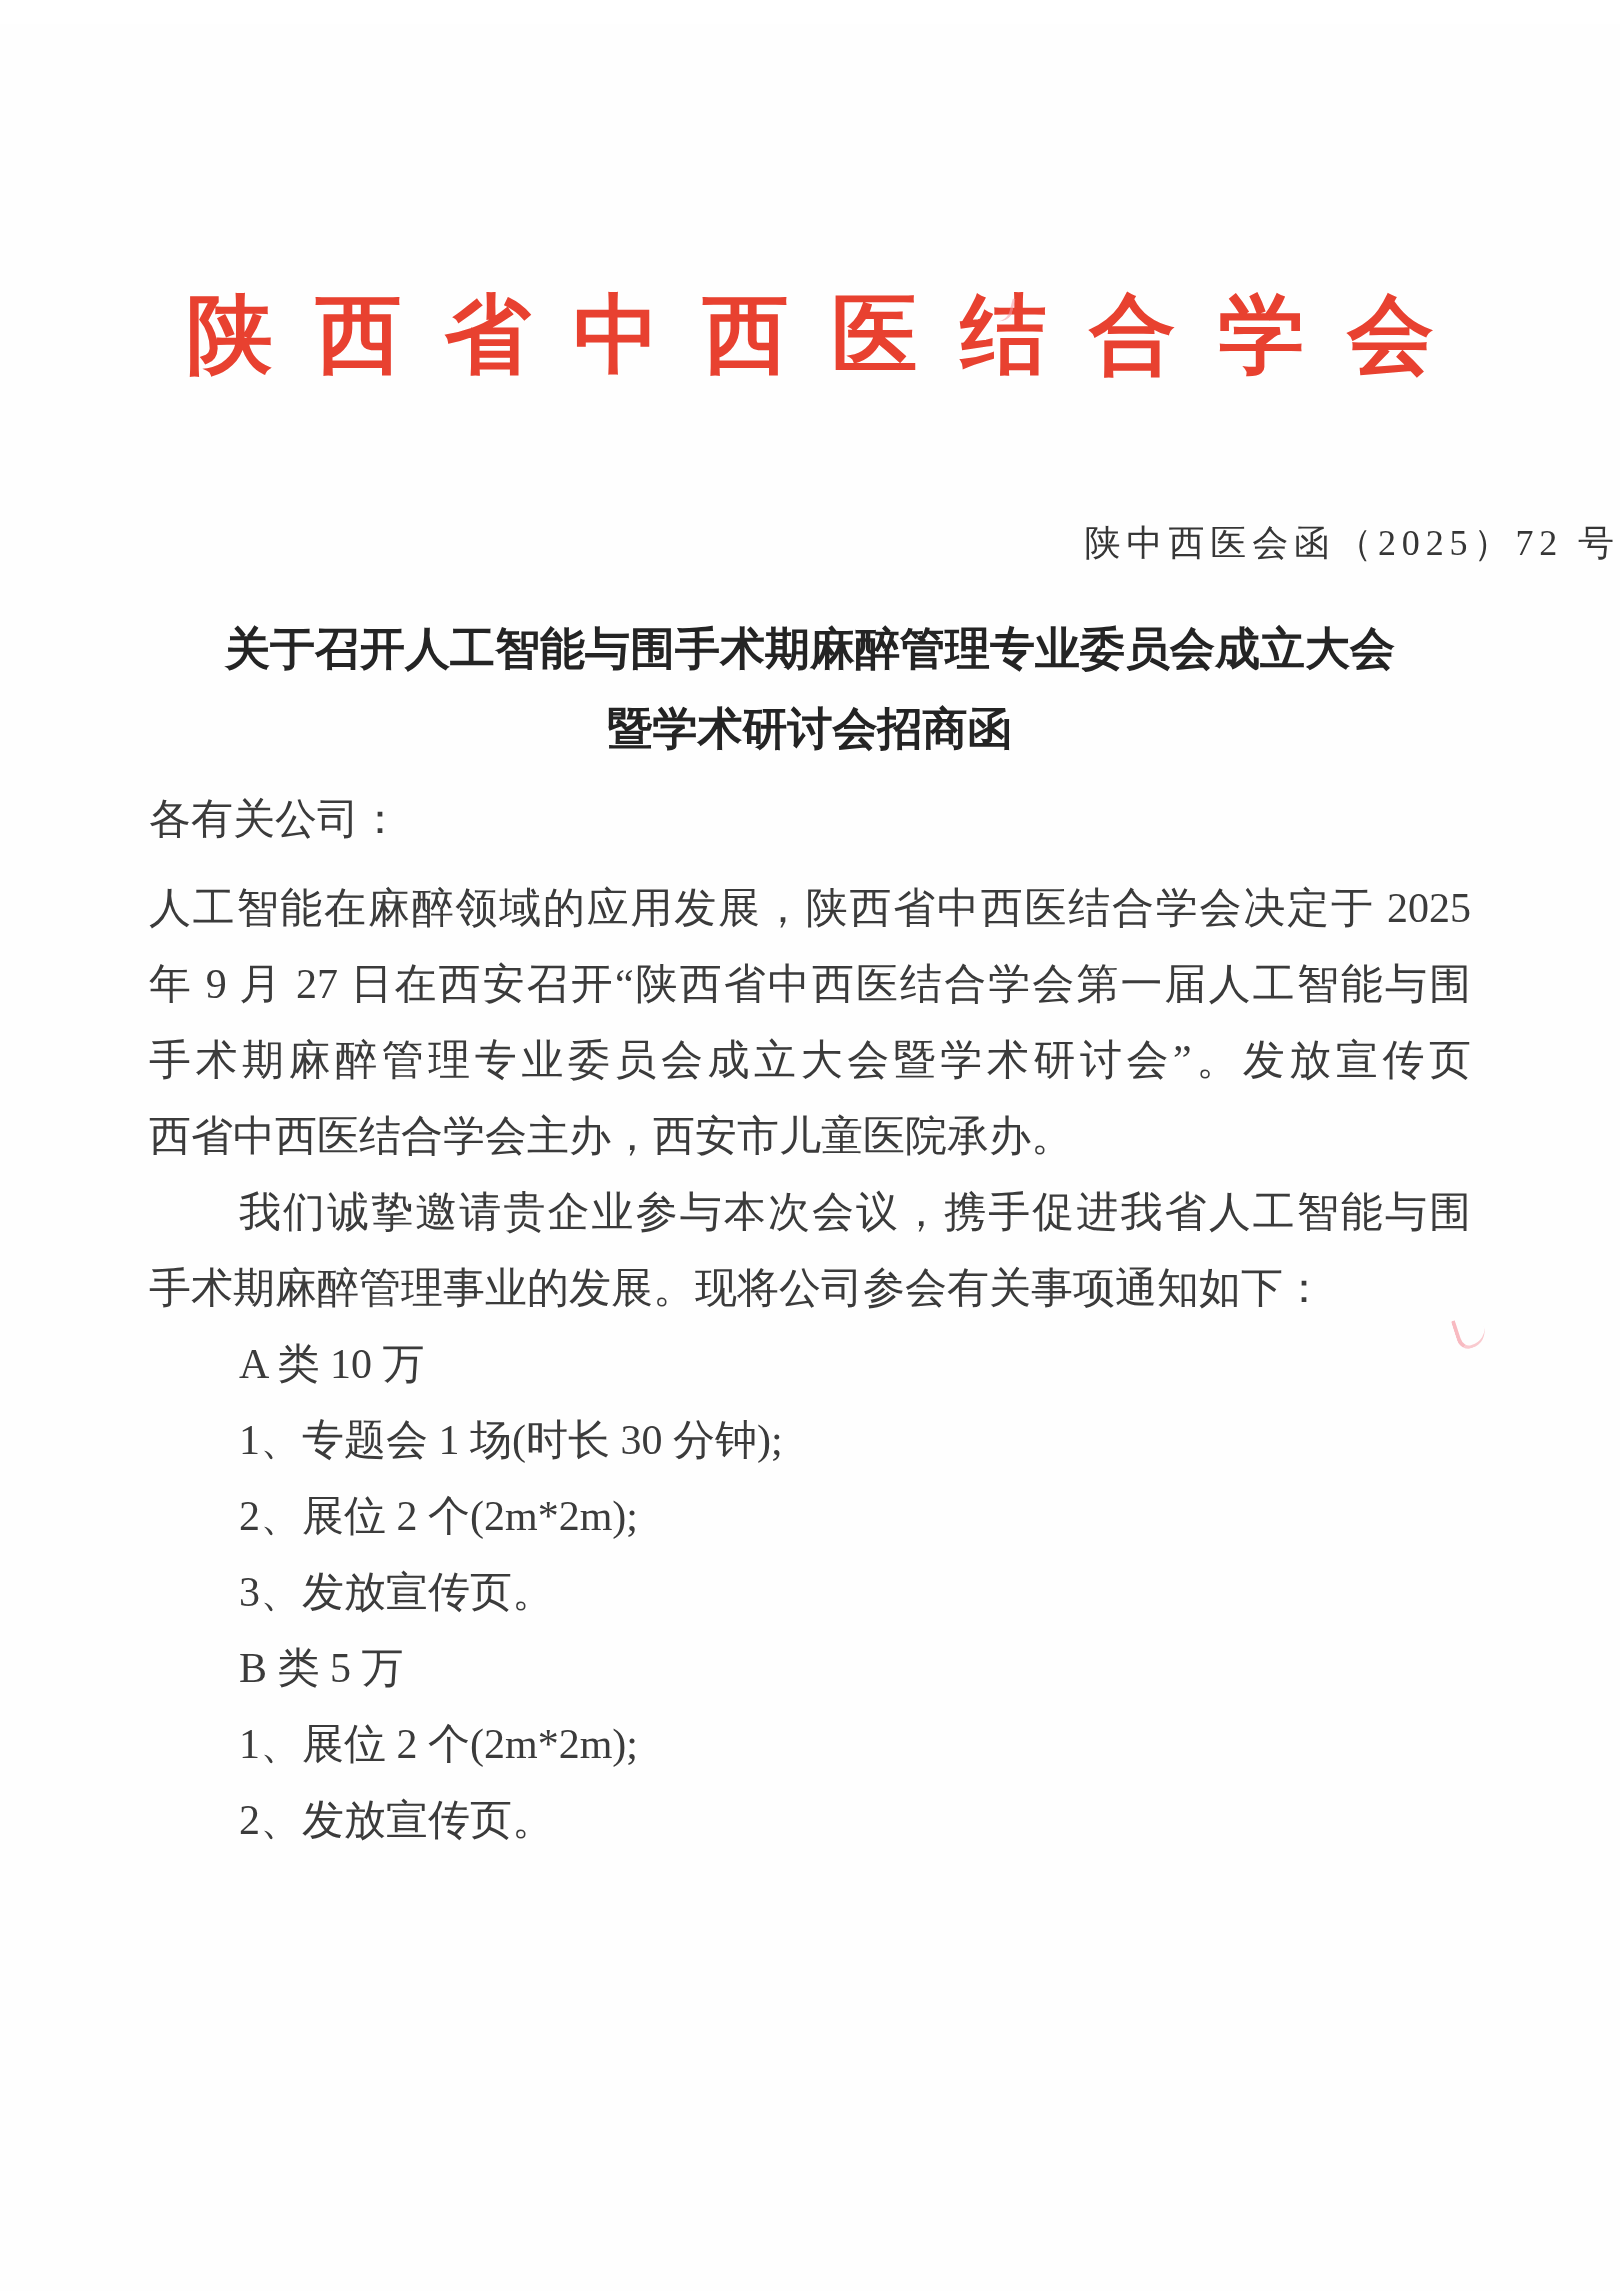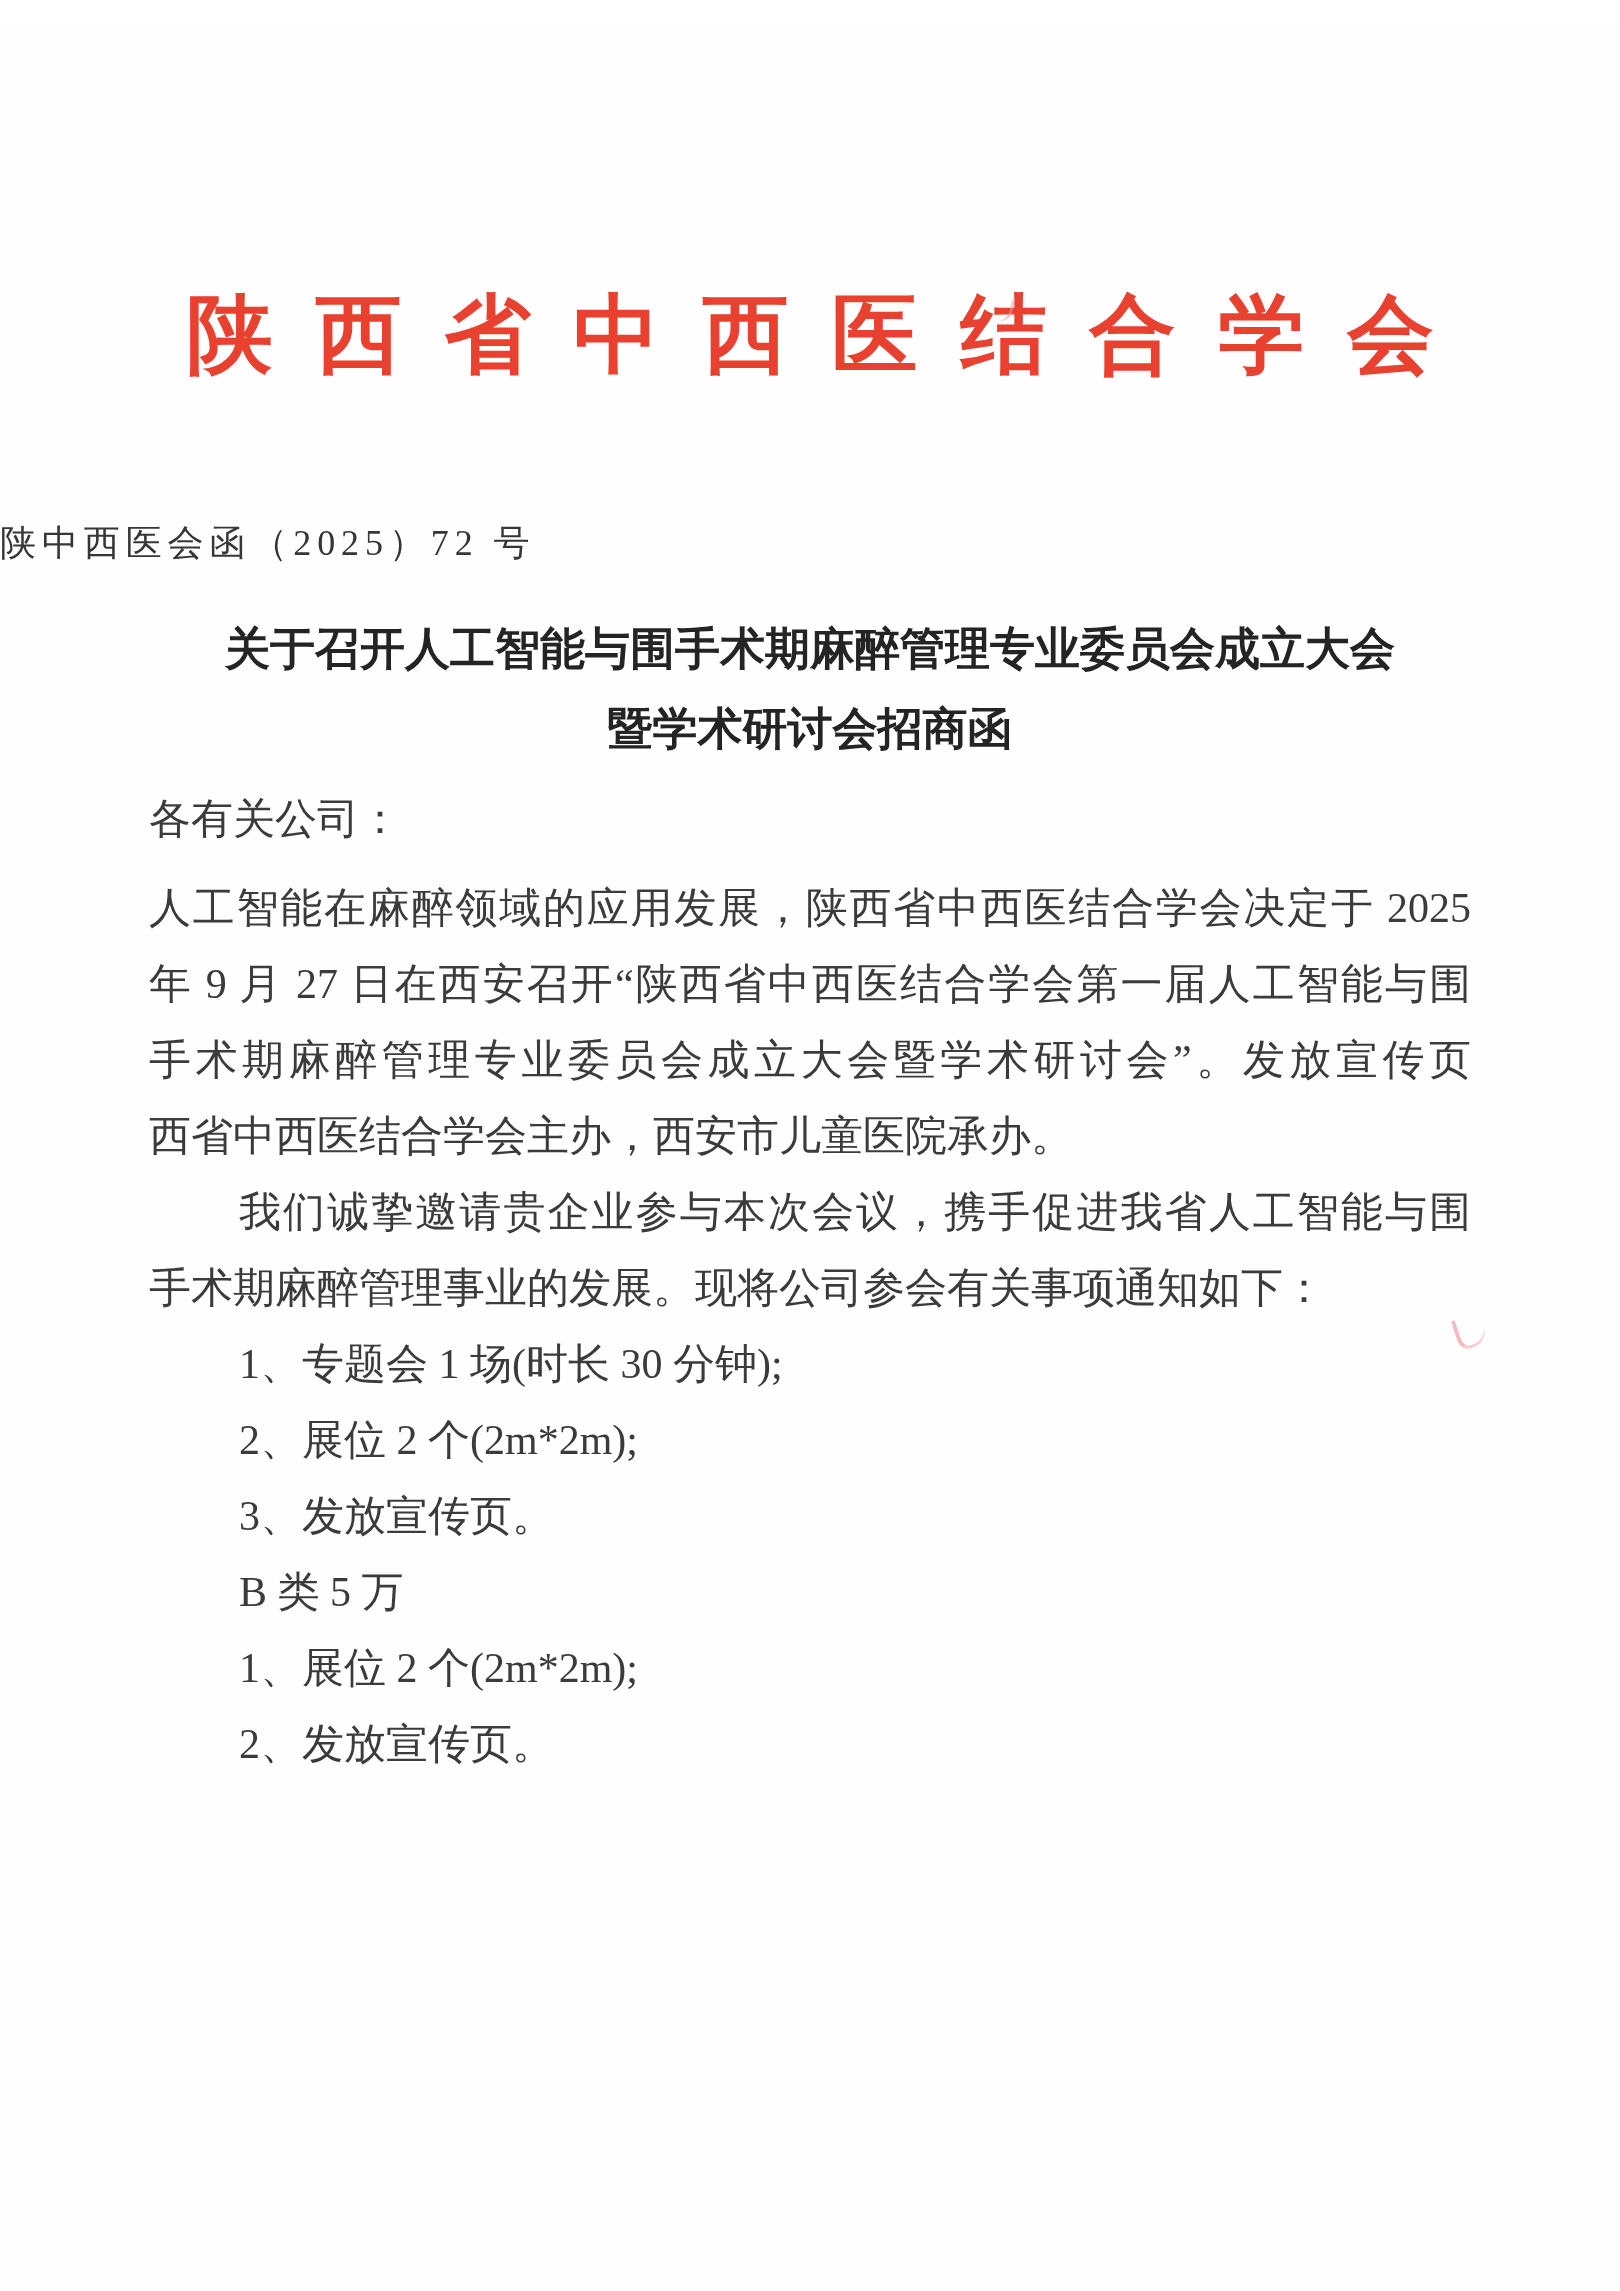--- a/index.html
+++ b/index.html
@@ -22,21 +22,21 @@
     text-align: center;
     font-size: 86px;
     font-weight: 700;
     letter-spacing: 43px;
     text-indent: 43px; 
     color: #e84130;
     white-space: nowrap;
   }
   .doc-number {
     margin-top: 125px;
-    text-align: left;
+    text-align: right;
     font-size: 36px;
     letter-spacing: 5.9px;
     color: #363636;
     white-space: nowrap;
   }
   .subject {
     margin-top: 41px;
     text-align: center;
     font-weight: 700;
     font-size: 45px;
@@ -112,20 +112,21 @@
       <div class="line fill">手术期麻醉管理专业委员会成立大会暨学术研讨会”。发放宣传页</div>
       <div class="line">西省中西医结合学会主办，西安市儿童医院承办。</div>
     </div>
 
     <div class="para">
       <div class="line fill ti">我们诚挚邀请贵企业参与本次会议，携手促进我省人工智能与围</div>
       <div class="line">手术期麻醉管理事业的发展。现将公司参会有关事项通知如下：</div>
     </div>
 
     <div class="list">
+      <div class="line">A 类 10 万</div>
       <div class="line">1、专题会 1 场(时长 30 分钟);</div>
       <div class="line">2、展位 2 个(2m*2m);</div>
       <div class="line">3、发放宣传页。</div>
       <div class="line">B 类 5 万</div>
       <div class="line">1、展位 2 个(2m*2m);</div>
       <div class="line">2、发放宣传页。</div>
     </div>
 
   </div>
 

